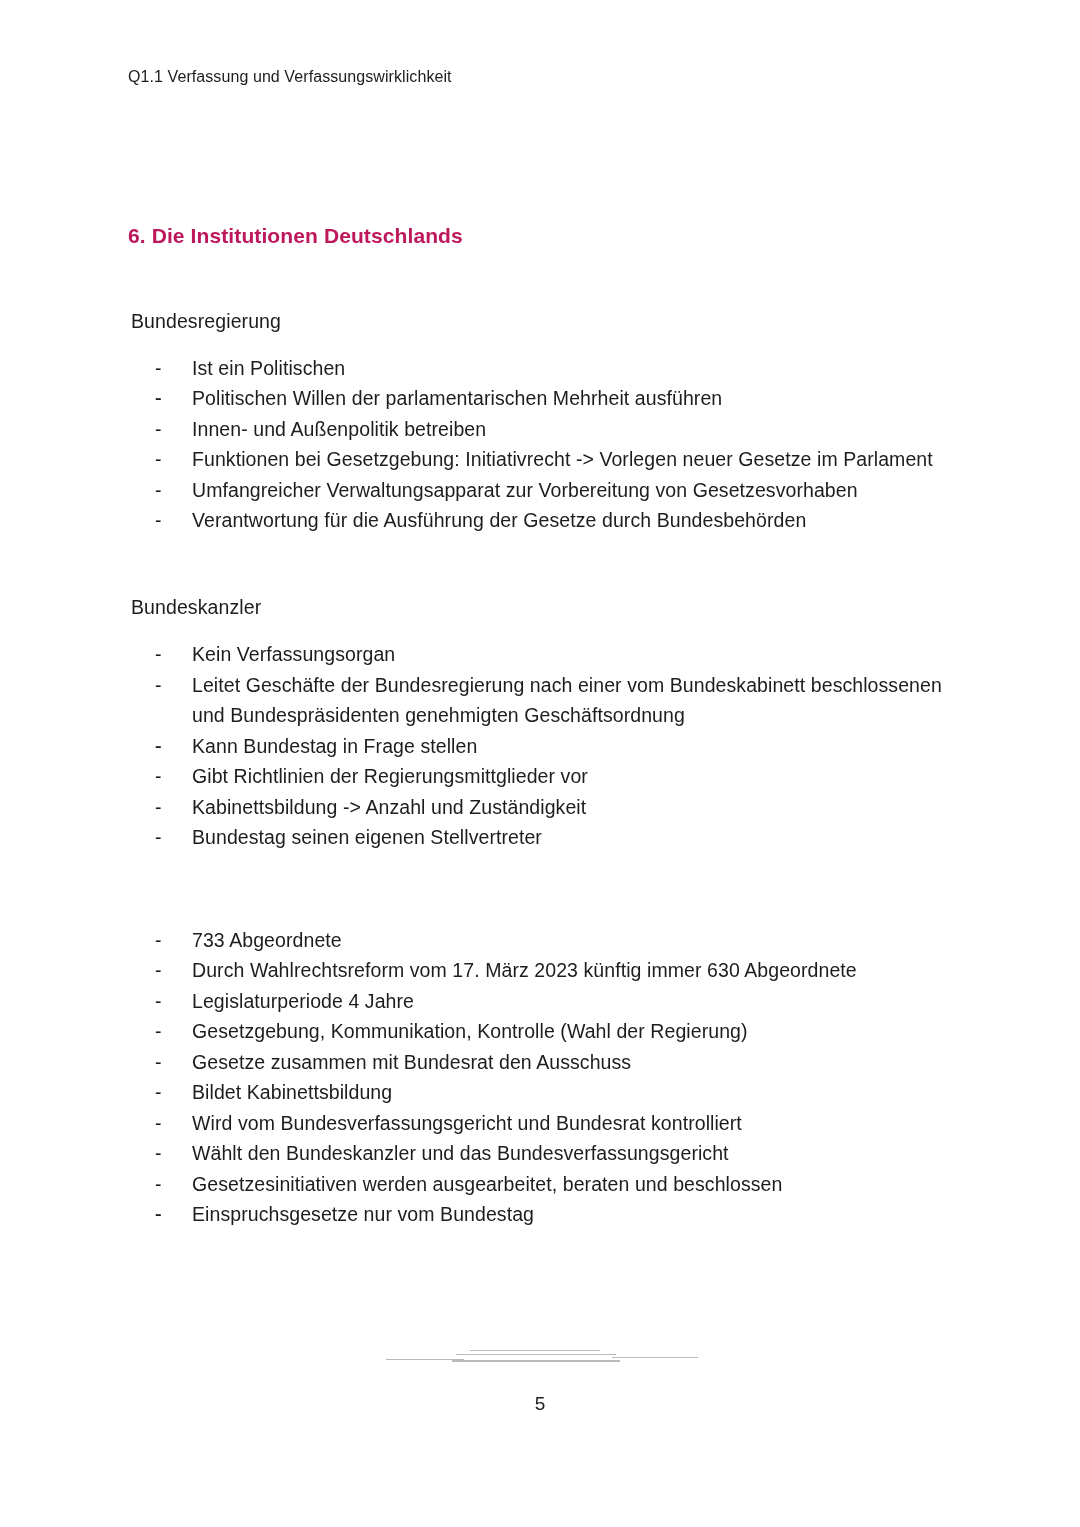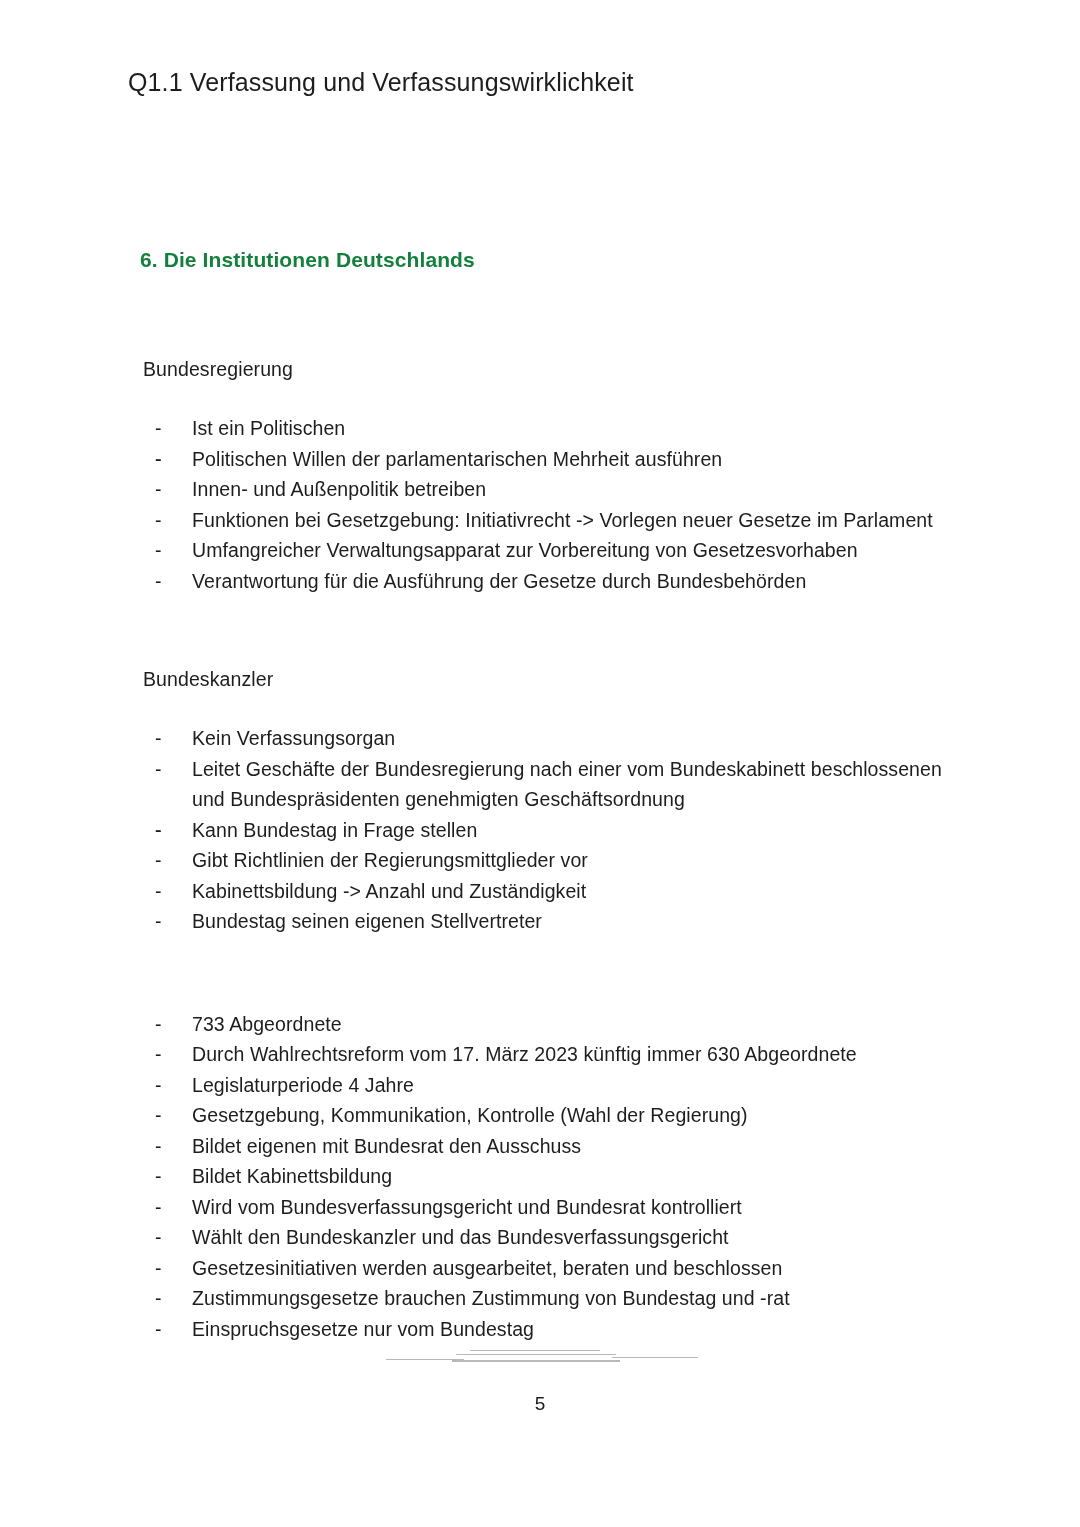--- a/index.html
+++ b/index.html
@@ -20,46 +20,46 @@
     overflow: hidden;
     box-sizing: border-box;
   }
   .content {
     position: absolute;
     left: 128px;
     top: 0;
     width: 824px;
   }
   .running-header {
-    font-size: 25px;
+    font-size: 16px;
     line-height: 1.35;
     color: #1d1d1d;
     letter-spacing: 0.005em;
     padding-top: 66px;
   }
   .doc-title {
     font-size: 21px;
     font-weight: bold;
-    color: #15803d;
+    color: #be185d;
     letter-spacing: 0.005em;
-    margin: 12px;
+    margin: 0;
     padding-top: 136px;
   }
   .section {
     padding-top: 56px;
   }
   .section.first {
     padding-top: 58px;
   }
   .section-heading {
     font-size: 19.5px;
     line-height: 1.3;
     color: #1d1d1d;
     letter-spacing: 0.005em;
-    margin: 15px;
+    margin: 3px;
   }
   ul.bullets {
     list-style: none;
     margin: 0;
     padding: 0;
     padding-top: 16px;
   }
   ul.bullets li {
     position: relative;
     padding-left: 64px;
@@ -156,26 +156,26 @@
             <li><span class="dash">-</span><span>Kabinettsbildung -&gt; Anzahl und Zuständigkeit</span></li>
             <li><span class="dash">-</span><span>Bundestag seinen eigenen Stellvertreter</span></li>
           </ul>
         </div>
         <div class="section">
           <ul class="bullets">
             <li><span class="dash">-</span><span>733 Abgeordnete</span></li>
             <li><span class="dash">-</span><span>Durch Wahlrechtsreform vom 17. März 2023 künftig immer 630 Abgeordnete</span></li>
             <li><span class="dash">-</span><span>Legislaturperiode 4 Jahre</span></li>
             <li><span class="dash">-</span><span>Gesetzgebung, Kommunikation, Kontrolle (Wahl der Regierung)</span></li>
-            <li><span class="dash">-</span><span>Bildet eigenen mit Bundesrat den Ausschuss</span></li>
+            <li><span class="dash">-</span><span>Gesetze zusammen mit Bundesrat den Ausschuss</span></li>
             <li><span class="dash">-</span><span>Bildet Kabinettsbildung</span></li>
             <li><span class="dash">-</span><span>Wird vom Bundesverfassungsgericht und Bundesrat kontrolliert</span></li>
             <li><span class="dash">-</span><span>Wählt den Bundeskanzler und das Bundesverfassungsgericht</span></li>
             <li><span class="dash">-</span><span>Gesetzesinitiativen werden ausgearbeitet, beraten und beschlossen</span></li>
-            <li><span class="dash">-</span><span>Zustimmungsgesetze brauchen Zustimmung von Bundestag und -rat</span></li>
+            <li><span class="dash">-</span></li>
             <li><span class="dash">-</span><span>Einspruchsgesetze nur vom Bundestag</span></li>
           </ul>
         </div>
       </div>
 
   </div>
 
   <div class="footer">
     <div class="scan-artifact">
       <span class="art-e"></span>

